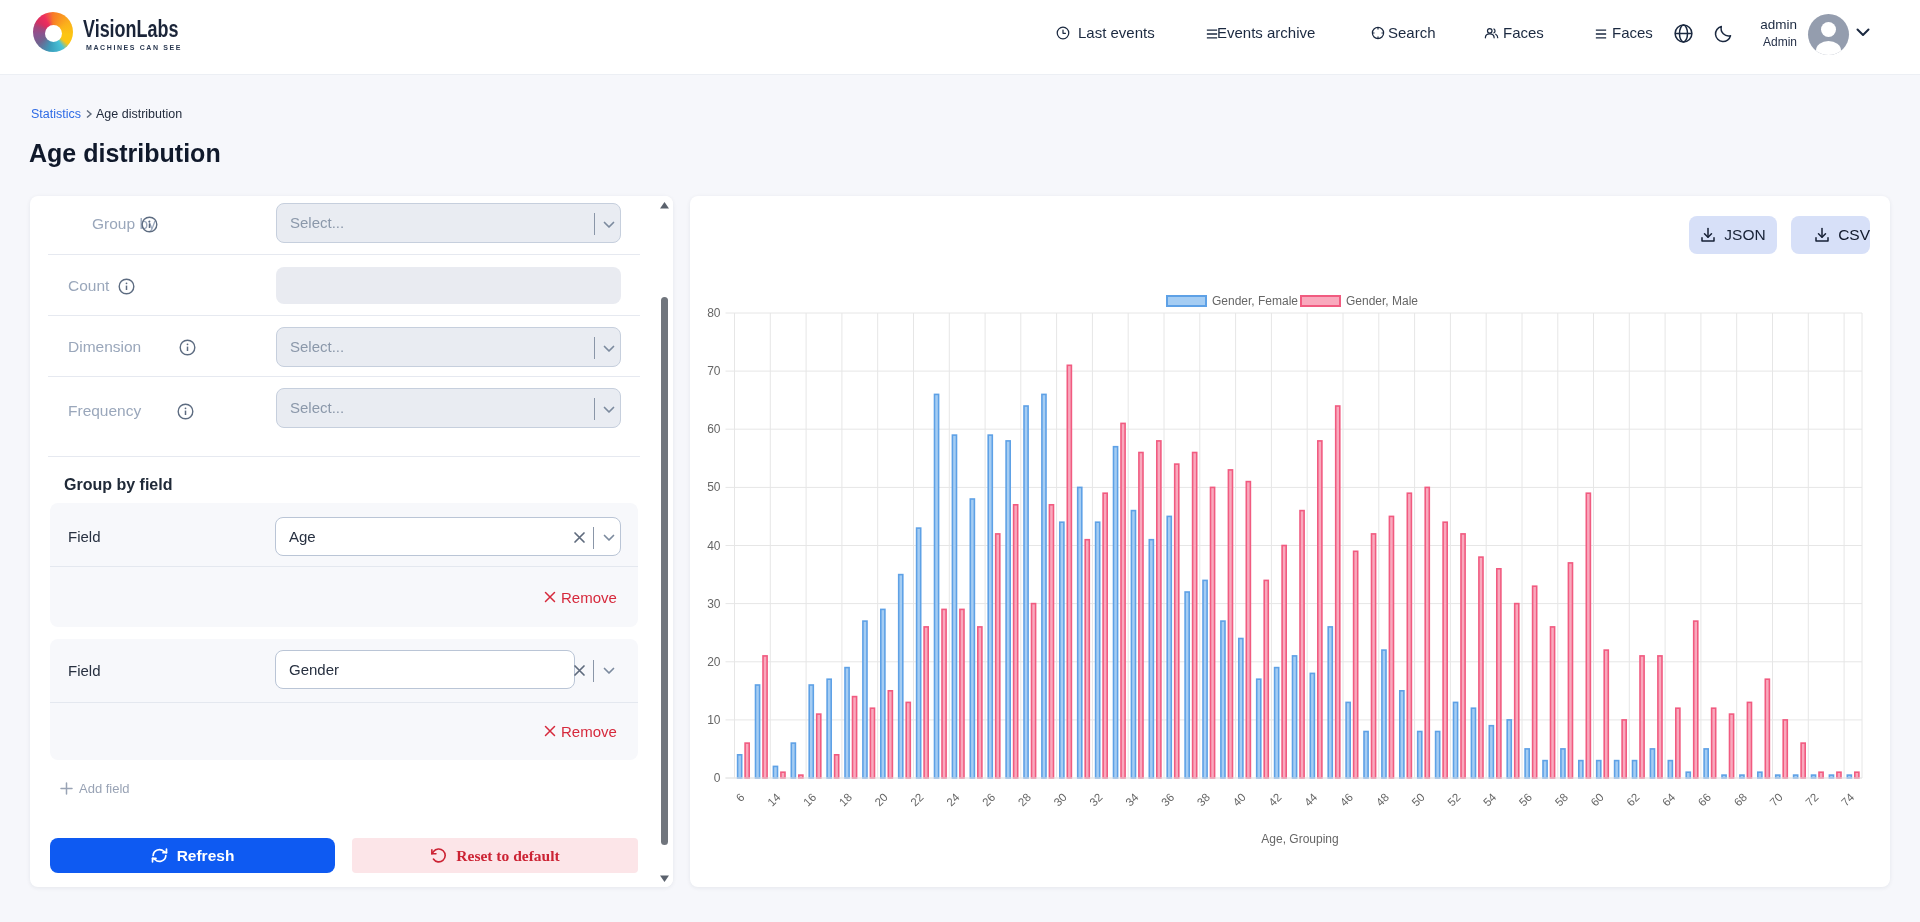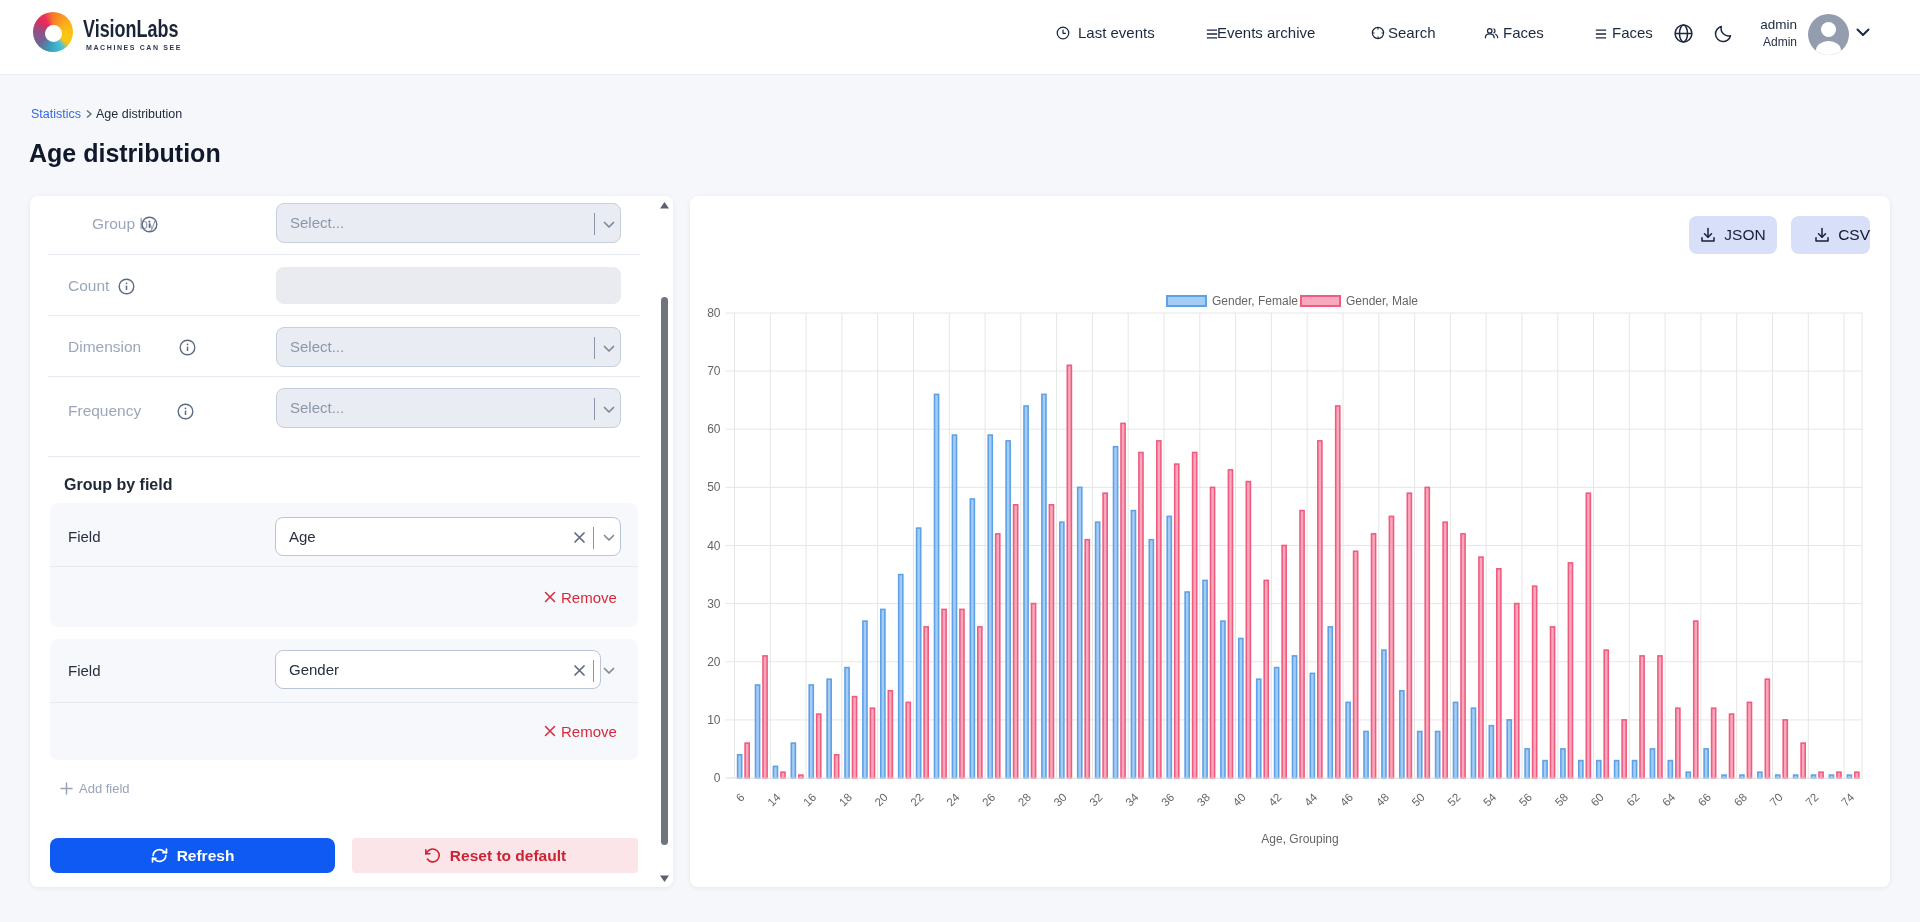--- a/index.html
+++ b/index.html
@@ -149,21 +149,21 @@
     </svg>
   </div>
 <div class="sep" style="left:50px;top:566px;width:588px;background:#e4e8ef;"></div>
 <svg class="ic" style="left:544px;top:591px" width="12" height="12" viewBox="0 0 12 12">
     <path d="M1.5 1.5L10.5 10.5M10.5 1.5L1.5 10.5" stroke="#d6293c" stroke-width="1.5" stroke-linecap="round"></path>
   </svg>
 <div class="remove" style="left:561px;top:589px;">Remove</div>
 
 <div class="fblock" style="left:50px;top:639px;height:121px;"></div>
 <div class="flabel" style="left:68px;top:662px;">Field</div>
-<div class="wsel" style="left:275px;top:650px;width:326px;height:39px;">
+<div class="wsel" style="left:275px;top:650px;width:300px;height:39px;">
     <span class="tx">Gender</span>
   <svg class="ic" style="left:297px;top:13px" width="13" height="13" viewBox="0 0 13 13">
       <path d="M2 2L11 11M11 2L2 11" stroke="#5f6b7d" stroke-width="1.7" stroke-linecap="round"></path>
     </svg>
   <span class="dv" style="top:8.5px;"></span>
   <svg class="ic" style="left:327px;top:16px" width="12" height="8" viewBox="0 0 12 8">
       <path d="M1.5 1.5L6 6L10.5 1.5" stroke="#7c8a9e" stroke-width="1.7" fill="none" stroke-linecap="round" stroke-linejoin="round"></path>
     </svg>
   </div>
 <div class="sep" style="left:50px;top:702px;width:588px;background:#e4e8ef;"></div>
@@ -180,21 +180,21 @@
 <div class="abs" style="left:50px;top:838px;width:285px;height:35px;border-radius:8px;background:#0e5af2;color:#fff;display:flex;align-items:center;justify-content:center;font-size:15.5px;font-weight:600;">
   <svg width="17" height="17" viewBox="0 0 18 18" style="margin-right:9px">
       <g stroke="#fff" stroke-width="1.8" fill="none" stroke-linecap="round" stroke-linejoin="round">
         <path d="M16.4 2.3V6h-3.7"></path>
         <path d="M2.3 9a6.7 6.7 0 0 1 11.5-4.2L16.4 6"></path>
         <path d="M1.6 15.7V12h3.7"></path>
         <path d="M15.7 9a6.7 6.7 0 0 1-11.5 4.2L1.6 12"></path>
       </g>
     </svg>
   Refresh</div>
-<div class="abs" style="left:352px;top:838px;width:286px;height:35px;border-radius:4px;background:#fce5e8;color:#cc2334;display:flex;align-items:center;justify-content:center;font-size:15.5px;font-weight:600;">
+<div class="abs" style="left:352px;top:838px;width:286px;height:35px;border-radius:4px;background:#fce5e8;color:#cc2334;display:flex;align-items:center;justify-content:center;font-size:15.5px;font-weight:600;font-family:Liberation Serif, serif;">
   <svg width="17" height="17" viewBox="0 0 20 20" style="margin-right:9px">
       <g stroke="#cc2334" stroke-width="1.9" fill="none" stroke-linecap="round" stroke-linejoin="round">
         <path d="M2.2 3.2V8h4.8"></path>
         <path d="M4 14.2a7.6 7.6 0 1 0 .2-8.8L2.2 8"></path>
       </g>
     </svg>
   Reset to default</div>
 
 <div class="abs" style="left:656px;top:196px;width:17px;height:691px;background:#fff;border-radius:0 8px 8px 0;"></div>
 <svg class="ic" style="left:659px;top:201px" width="11" height="9" viewBox="0 0 11 9">

